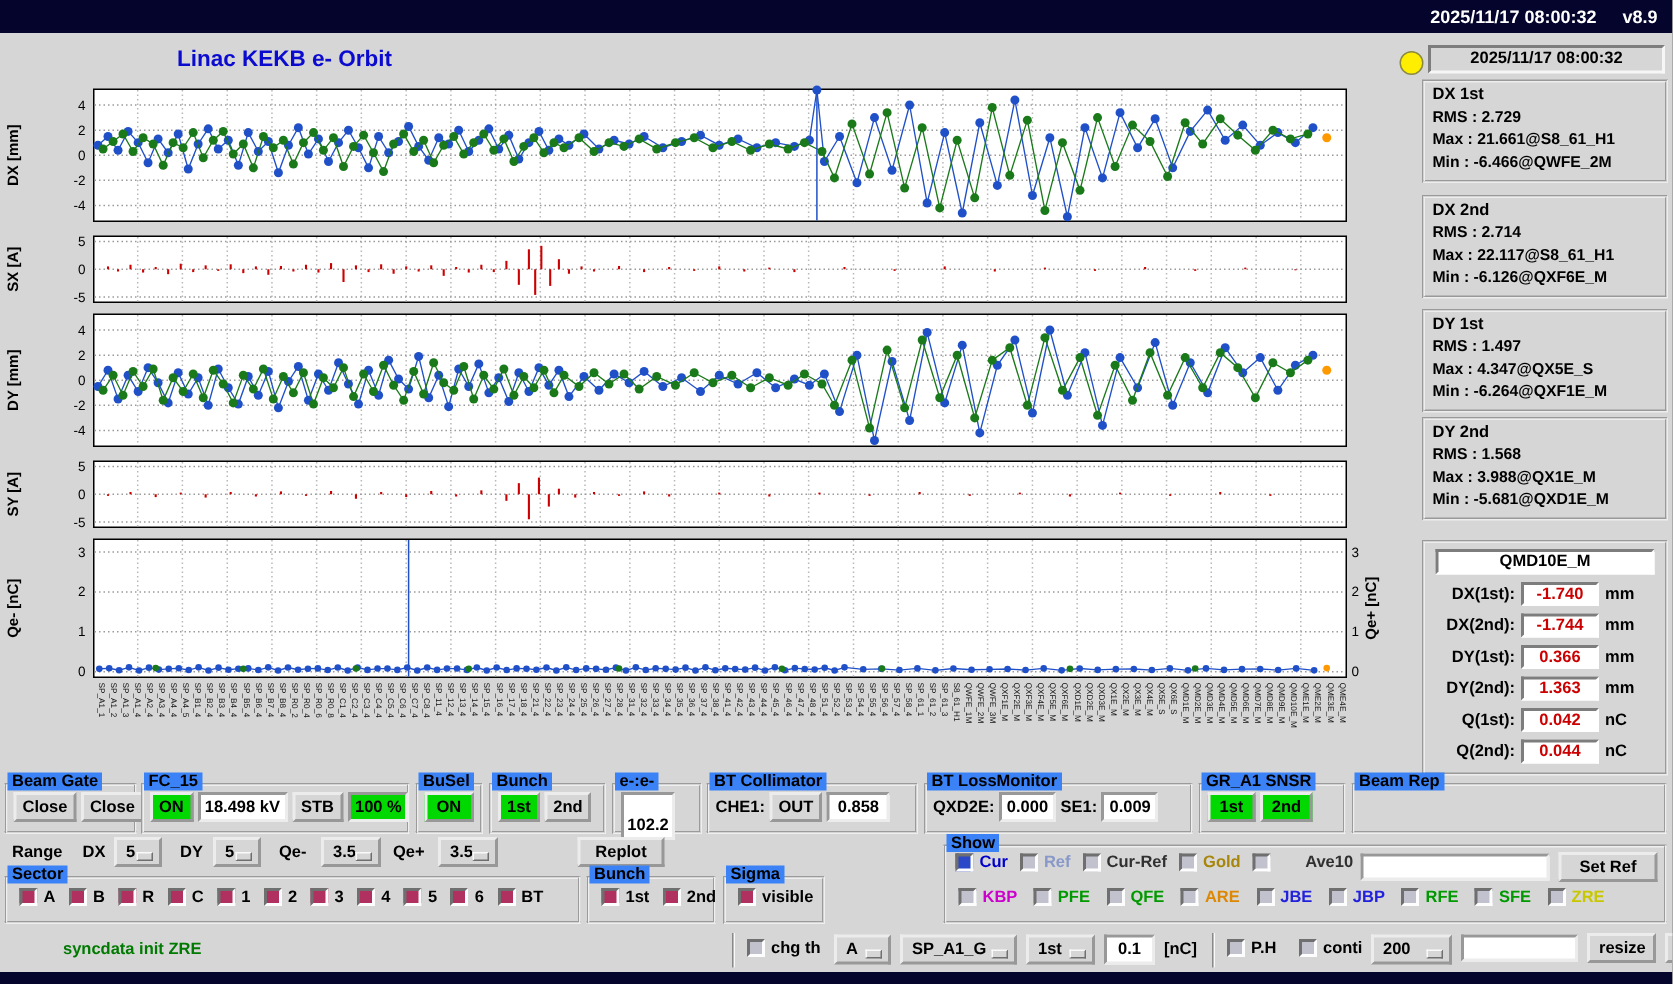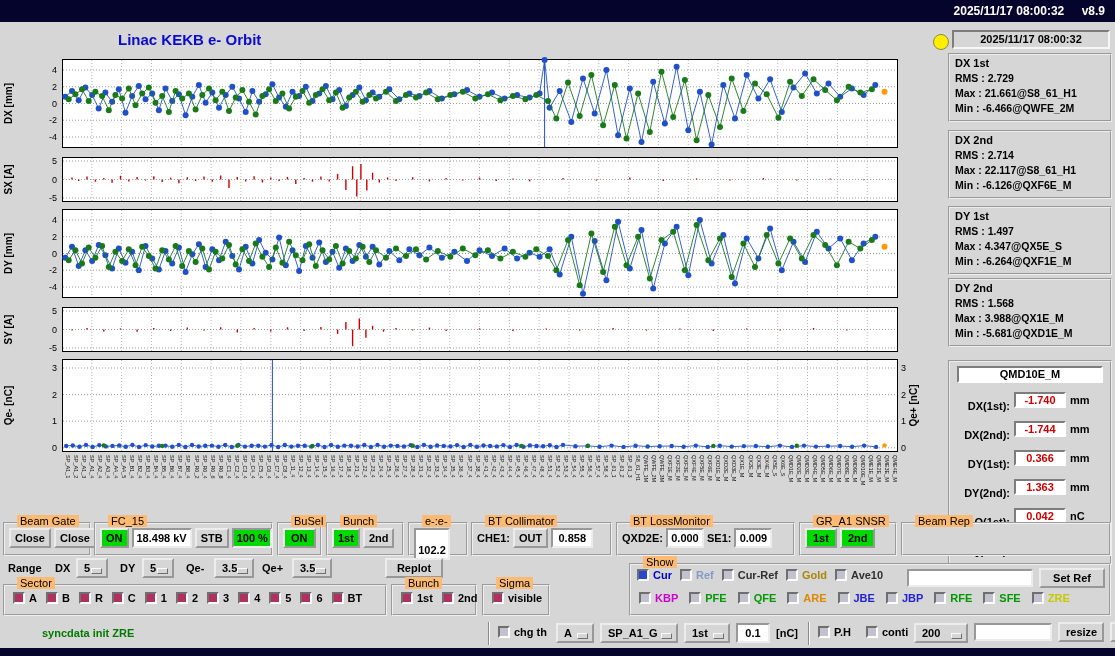--- a/index.html
+++ b/index.html
@@ -19,27 +19,27 @@
             text-align:center;line-height:15px;}
   .statbox{position:absolute;left:948px;width:164px;border:2px groove #ededed;background:#d6d6d6;
            padding:2px 5px 4px;box-sizing:border-box;}
   .statbox-title{font-weight:bold;font-size:11px;margin-bottom:2px;}
   .statline{font-weight:bold;font-size:10.5px;line-height:15px;white-space:nowrap;}
   .qmdbox{position:absolute;left:948px;top:360px;width:164px;border:2px groove #ededed;background:#d6d6d6;
           padding:3px 4px 6px;box-sizing:border-box;}
   .qmd-title{width:146px;margin:1px auto 3px;background:#fff;border:2px solid;border-color:#7d7d7d #fff #fff #7d7d7d;
              box-sizing:border-box;text-align:center;font-weight:bold;height:17px;line-height:13px;}
   .qmd-row{display:flex;align-items:center;gap:4px;margin-top:5px;}
-  .qmd-label{width:56px;text-align:right;font-weight:bold;white-space:nowrap;margin-top:12px;}
+  .qmd-label{width:56px;text-align:right;font-weight:bold;white-space:nowrap;}
   .qmd-value{width:52px;height:16px;background:#fff;border:2px solid;border-color:#7d7d7d #fff #fff #7d7d7d;
              box-sizing:border-box;color:#cc0000;font-weight:bold;text-align:center;line-height:12px;}
   .qmd-unit{font-weight:bold;}
   
   .group{position:absolute;border:2px groove #efefef;box-sizing:border-box;background:#d6d6d6;}
-  .group-label{position:absolute;top:-9px;left:12px;background:#fdba74;padding:0 3px;font-weight:normal;white-space:nowrap;}
+  .group-label{position:absolute;top:-9px;left:0;background:#3b82f6;padding:0 3px;font-weight:bold;white-space:nowrap;}
   .group-body{display:flex;align-items:center;gap:3px;padding:4px 4px;}
   .btn{display:inline-block;background:#d6d6d6;border:2px outset #ececec;font-weight:bold;font-size:11px;
        height:20px;padding:2px 6px;box-sizing:border-box;text-align:center;white-space:nowrap;cursor:default;}
   .btn.green{background:#00d800;}
   .btn.cam{padding:2px 6px;}
   .field{display:inline-block;background:#fff;border:2px inset #ececec;font-weight:bold;font-size:11px;
          height:20px;padding:2px 3px;box-sizing:border-box;text-align:center;white-space:nowrap;}
   .field.pink{background:#ffaab8;}
   .field.green{background:#00d800;}
   .lbl{font-weight:bold;white-space:nowrap;}
@@ -1127,21 +1127,21 @@
         <span class="chk">
           <span class="cbox" style="background: rgb(194, 194, 206);"></span>
           <span style="color: rgb(48, 48, 48);">Cur-Ref</span>
         </span>
         <span class="chk">
           <span class="cbox" style="background: rgb(194, 194, 206);"></span>
           <span style="color: rgb(168, 134, 11);">Gold</span>
         </span>
         <span class="chk">
           <span class="cbox" style="background: rgb(194, 194, 206);"></span>
-          <span style="color: rgb(48, 48, 48);">Ave10</span>
+          <span style="color: rgb(48, 48, 48); margin-left: 19px;">Ave10</span>
         </span>
       </div>
     <span class="entry" style="position:absolute;left:276px;top:4px;width:126px"></span>
     <span class="btn" style="position:absolute;left:408px;top:3px;width:66px">Set Ref</span>
     <div id="show-row2">
         <span class="chk">
           <span class="cbox" style="background: rgb(194, 194, 206);"></span>
           <span style="color: rgb(204, 0, 204);">KBP</span>
         </span>
         <span class="chk">

